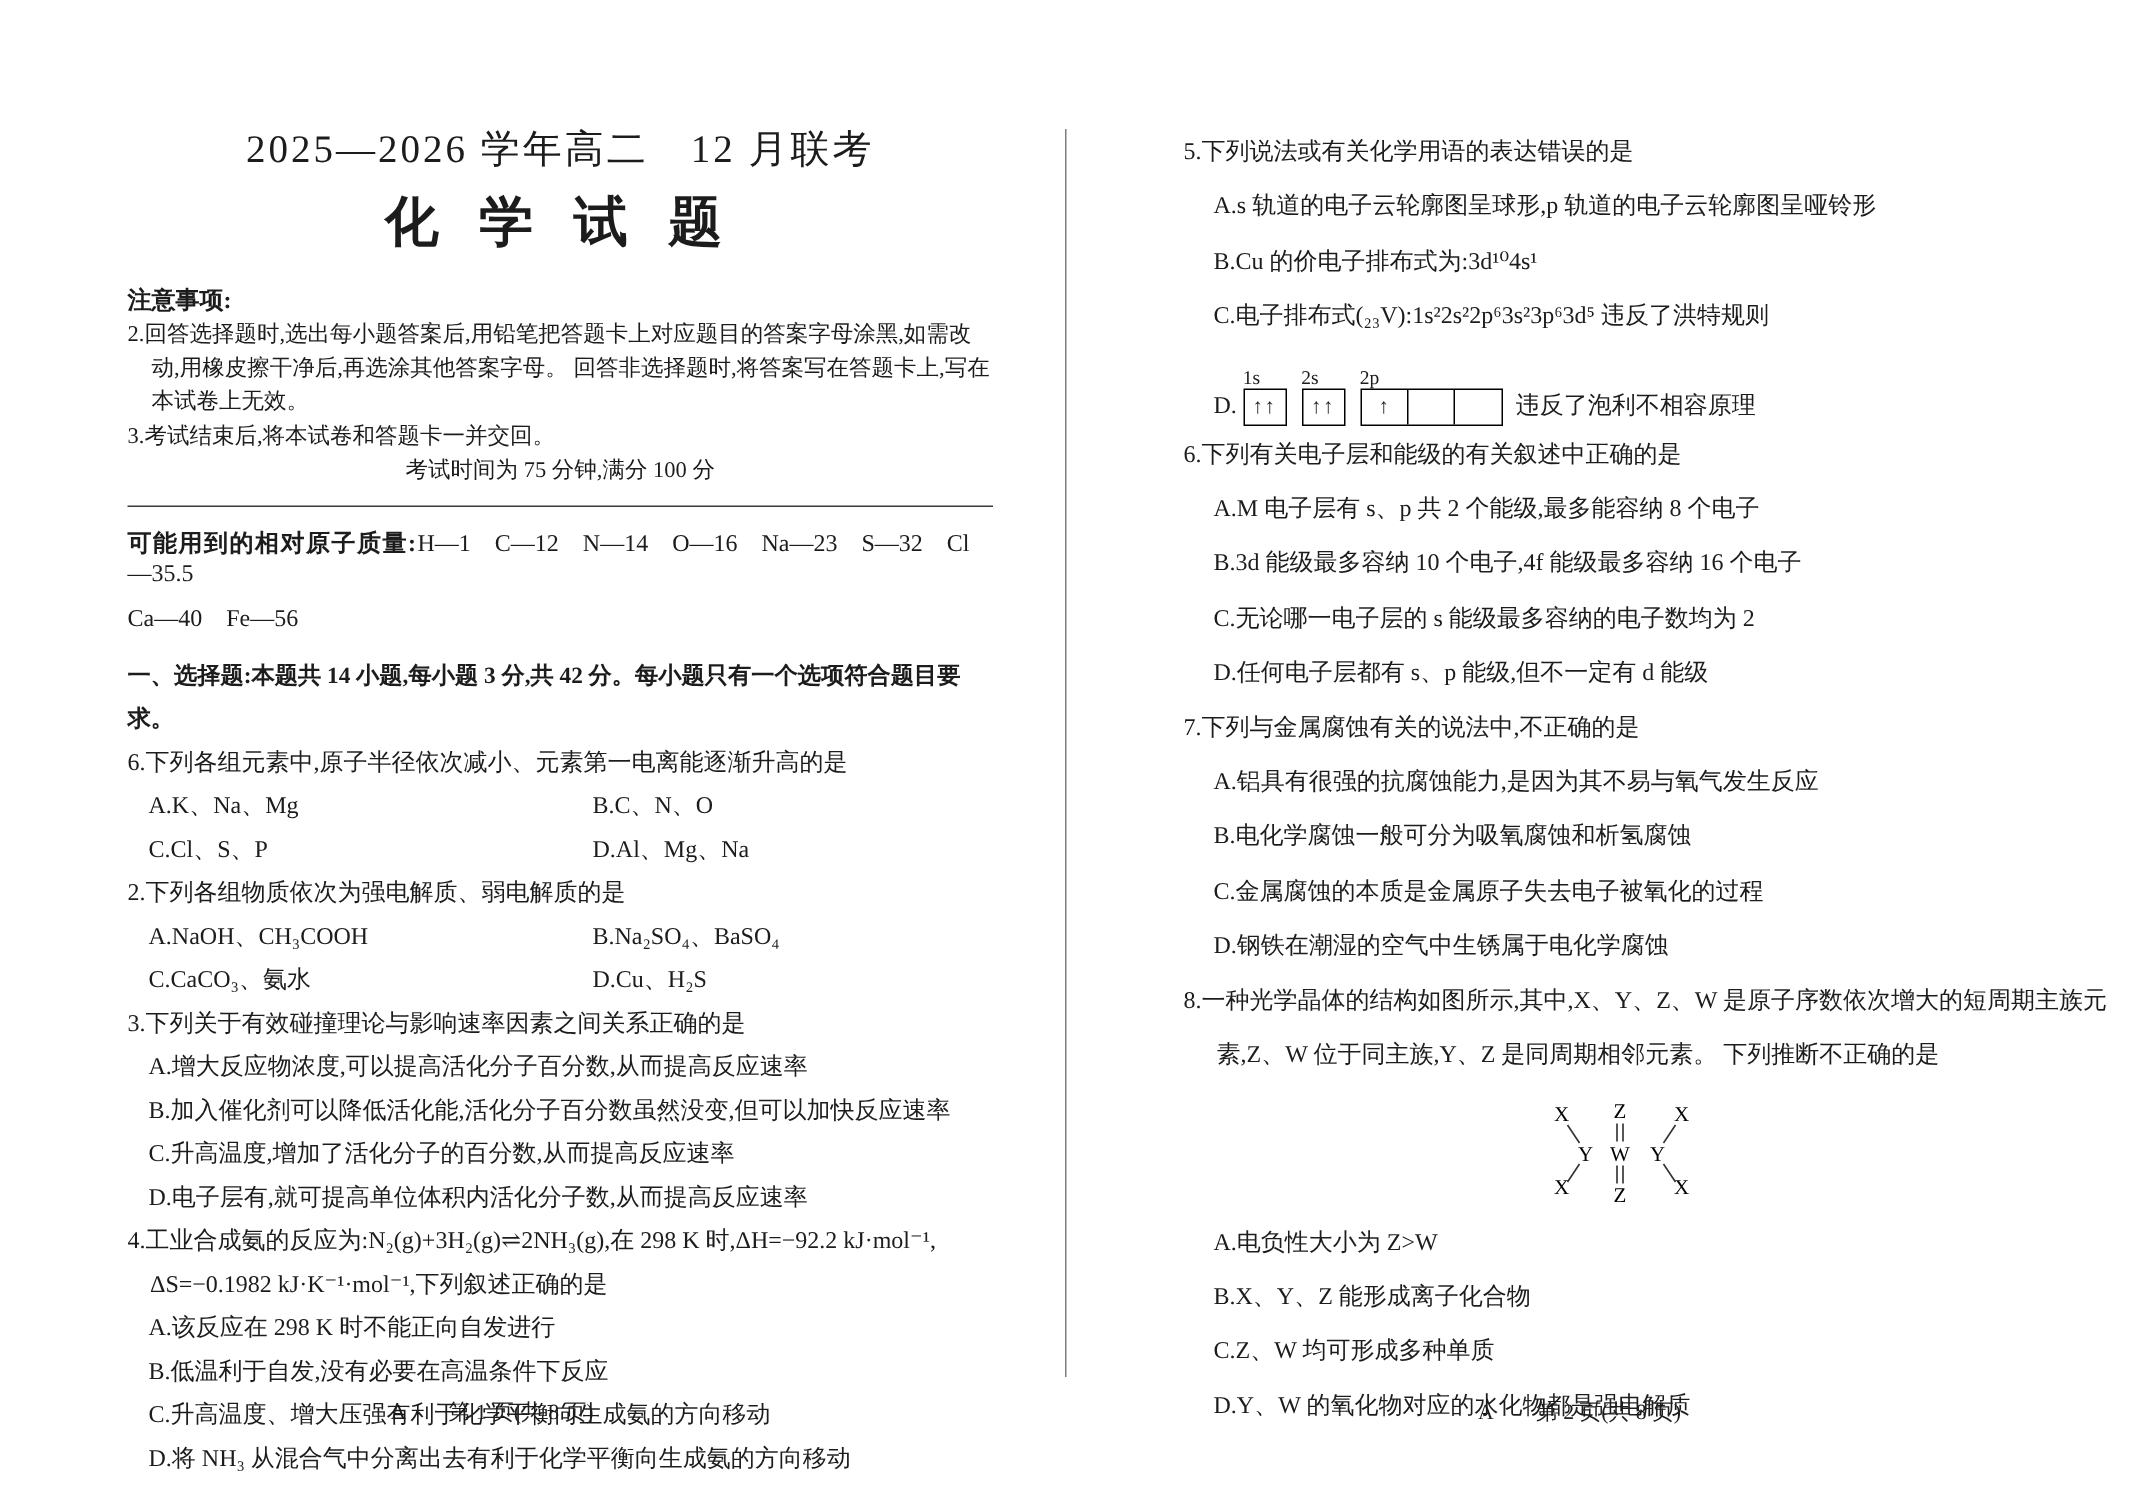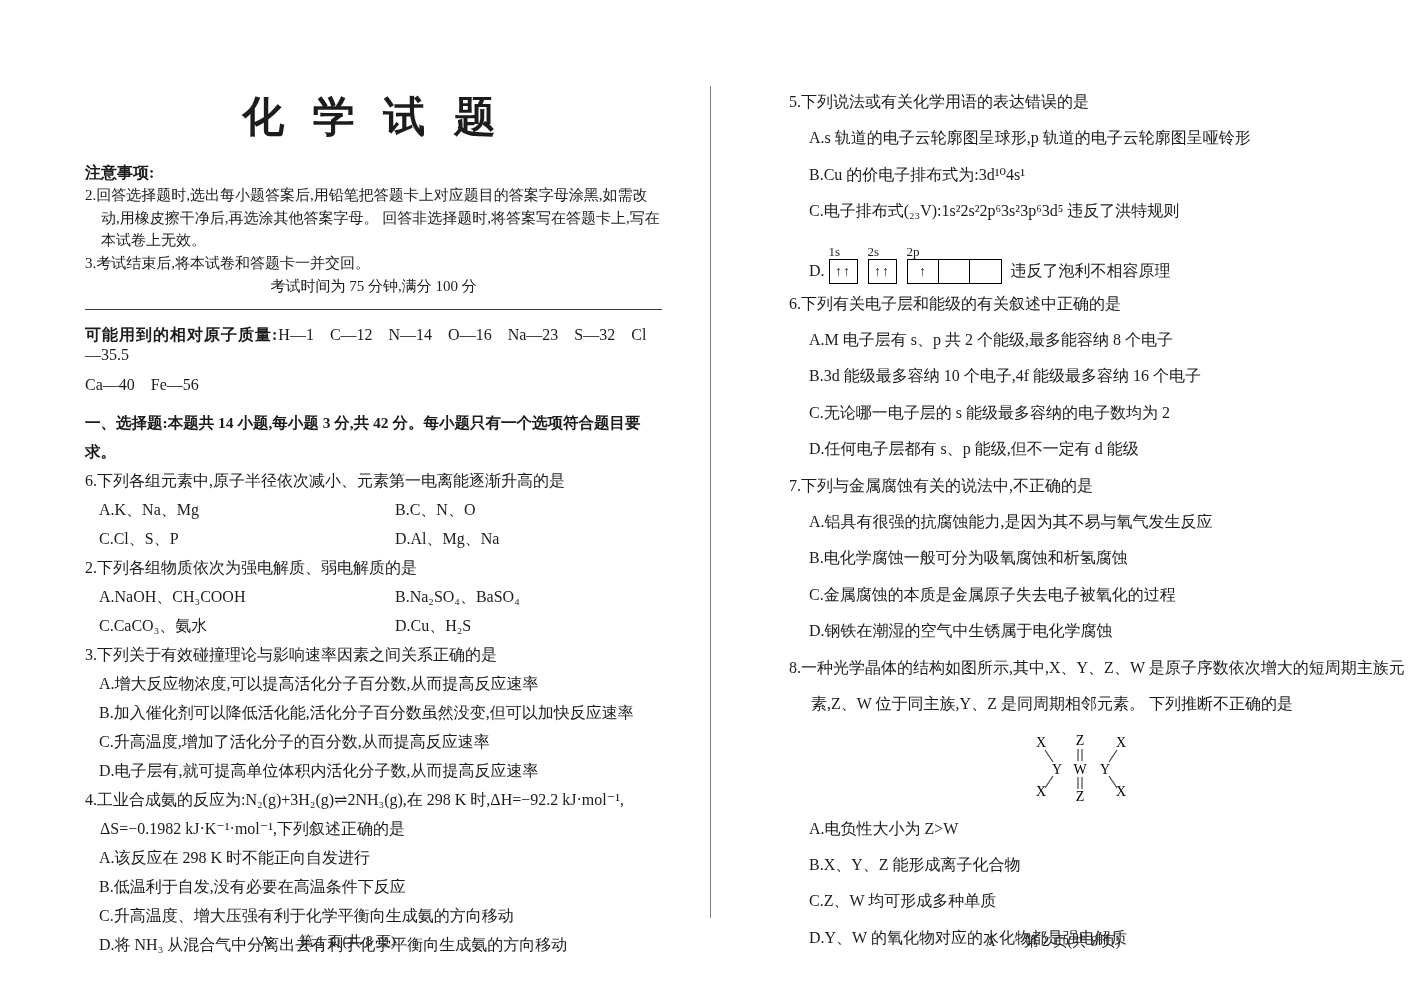--- a/index.html
+++ b/index.html
@@ -9,21 +9,21 @@
     font-family:"Liberation Serif","DejaVu Serif",serif;
     color:#1c1c1c; font-size:16px;
   }
   .page { position:absolute; top:0; }
   #page1 { left:85px; width:577px; top:82px; }
   #page2 { left:789px; width:620px; top:84px; }
   .vdivider { position:absolute; left:710px; top:86px; width:1px; height:832px; background:#7d7d7d; }
 
   
   .title1 { text-align:center; font-size:26px; letter-spacing:2px; }
-  .title2 { text-align:center; font-size:42px; font-weight:bold; letter-spacing:9px; margin-top:7px; }
+  .title2 { text-align:center; font-size:36px; font-weight:bold; letter-spacing:9px; margin-top:7px; }
   .notice { margin-top:17px; font-size:15px; line-height:22.4px; }
   .notice-head { font-weight:bold; font-size:16px; }
   .notice-item2 { padding-left:16px; text-indent:-16px; white-space:pre-line; }
   .timeline { text-align:center; margin-top:1px; }
   .hrule { border:0; border-top:1.5px solid #3c3c3c; margin-top:12px; }
   .amass { margin-top:15px; font-size:16px; line-height:20px; }
   .amass b { letter-spacing:1px; }
   .amass2 { margin-top:10px; }
 
   
@@ -63,20 +63,21 @@
   .footer { position:absolute; top:932px; font-size:14.5px; text-align:center; }
   #footer1 { left:68px; width:520px; }
   #footer2 { left:763px; width:580px; }
 </style>
 </head>
 <body>
 
 <div class="vdivider"></div>
 
 <div class="page" id="page1">
+  <div class="title1">2025—2026 学年高二　12 月联考</div>
   <div class="title2">化 学 试 题</div>
 
   <div class="notice">
     <div class="notice-head">注意事项:</div>
     <div class="notice-item2">2.回答选择题时,选出每小题答案后,用铅笔把答题卡上对应题目的答案字母涂黑,如需改
 动,用橡皮擦干净后,再选涂其他答案字母。 回答非选择题时,将答案写在答题卡上,写在
 本试卷上无效。</div>
     <div>3.考试结束后,将本试卷和答题卡一并交回。</div>
     <div class="timeline">考试时间为 75 分钟,满分 100 分</div>
   </div>

